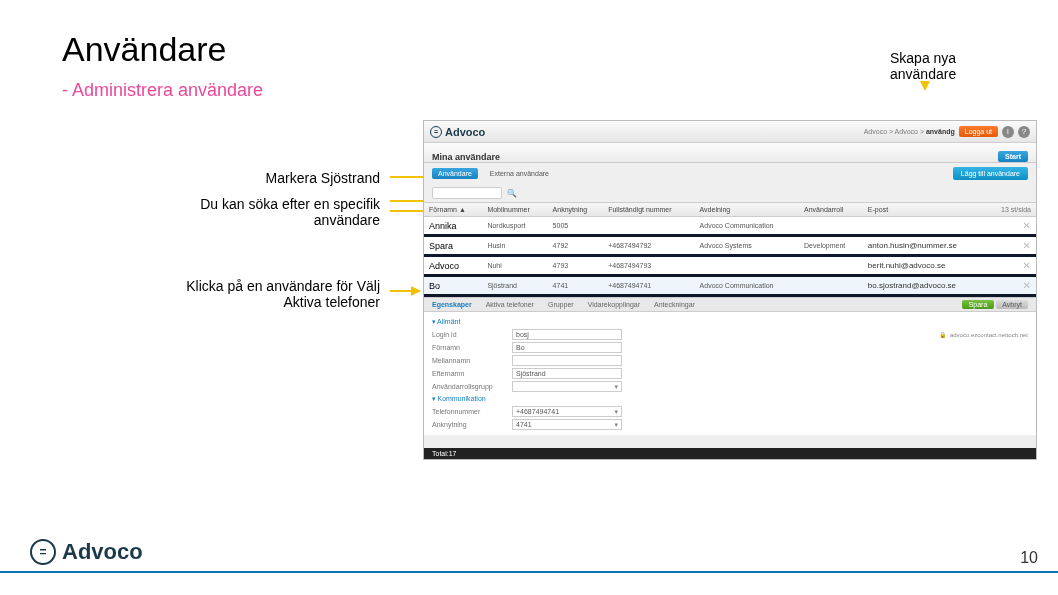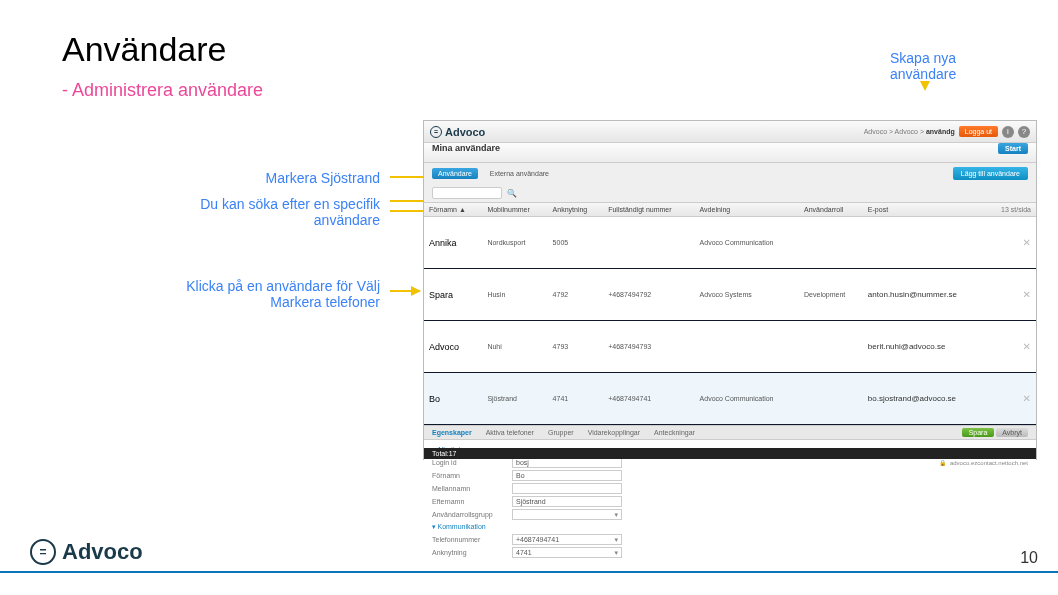--- a/index.html
+++ b/index.html
@@ -1,19 +1,19 @@
 <!DOCTYPE html>
 <html><head>
 <meta charset="utf-8">
 <style>
   *{box-sizing:border-box;margin:0;padding:0;font-family:Arial,Helvetica,sans-serif}
   body{width:1058px;height:595px;background:#fff;position:relative;overflow:hidden}
   .slide-title{position:absolute;left:62px;top:30px;font-size:34px;font-weight:400;color:#000}
   .slide-subtitle{position:absolute;left:62px;top:80px;font-size:18px;color:#ec4899}
-  .callout{position:absolute;font-size:14px;color:#3b82f6;text-align:right}
+  .callout{position:absolute;font-size:14px;color:#000000;text-align:right}
   .callout.top-right{left:890px;top:50px;text-align:left;width:110px}
   .callout.c1{left:180px;top:170px;width:200px}
   .callout.c2{left:180px;top:196px;width:200px}
   .callout.c3{left:150px;top:278px;width:230px}
   .callout.c4{left:860px;top:365px;width:150px}
   .arrow{position:absolute;height:2px;background:#f2c200}
   .arrow::after{content:"";position:absolute;right:-1px;top:-4px;border-left:10px solid #f2c200;border-top:5px solid transparent;border-bottom:5px solid transparent}
   .arrow.v{width:2px;height:auto}
   .arrow.v::after{right:-4px;top:auto;bottom:-1px;border-top:10px solid #f2c200;border-left:5px solid transparent;border-right:5px solid transparent;border-bottom:none}
   .a1{left:390px;top:176px;width:50px}
@@ -25,34 +25,34 @@
 
   .app{position:absolute;left:423px;top:120px;width:614px;height:340px;border:1px solid #bbb;background:#efefef;font-size:8px;color:#333}
   .app-header{height:22px;background:linear-gradient(#fafafa,#e6e6e6);display:flex;align-items:center;padding:0 6px;border-bottom:1px solid #ccc}
   .app-logo{display:flex;align-items:center;gap:3px;font-size:11px;font-weight:bold;color:#1a3a4a}
   .app-logo-mark{width:12px;height:12px;border:1.5px solid #1a3a4a;border-radius:50%;display:flex;align-items:center;justify-content:center;font-size:7px}
   .app-header-right{margin-left:auto;display:flex;align-items:center;gap:4px}
   .breadcrumb{color:#777;font-size:7px}
   .breadcrumb b{color:#333}
   .btn-orange{background:linear-gradient(#ff7a2a,#e65a0a);color:#fff;padding:2px 6px;border-radius:2px;font-size:7px;cursor:pointer}
   .help-circle{width:12px;height:12px;border-radius:50%;background:#888;color:#fff;display:flex;align-items:center;justify-content:center;font-size:8px}
-  .titlebar{height:20px;background:linear-gradient(#fcfcfc,#ececec);display:flex;align-items:flex-start;padding:0 8px;font-weight:bold;font-size:9px;border-bottom:1px solid #ccc}
+  .titlebar{height:20px;background:linear-gradient(#fcfcfc,#ececec);display:flex;align-items:flex-end;padding:0 8px;font-weight:bold;font-size:9px;border-bottom:1px solid #ccc}
   .btn-blue{background:linear-gradient(#3aa6e0,#1682c0);color:#fff;padding:2px 7px;border-radius:2px;font-size:7px;cursor:pointer;margin-left:auto}
   .filterbar{padding:4px 8px;display:flex;align-items:center;gap:6px}
   .tab-active{background:linear-gradient(#3aa6e0,#1682c0);color:#fff;padding:2px 6px;border-radius:2px;font-size:7px}
   .tab-inactive{color:#555;padding:2px 6px;font-size:7px;cursor:pointer}
   .btn-add{background:linear-gradient(#35b5e6,#0e8fc4);color:#fff;padding:3px 8px;border-radius:2px;font-size:7px;cursor:pointer;margin-left:auto}
   .searchrow{padding:3px 8px}
   .search-input{width:70px;height:12px;border:1px solid #ccc;border-radius:2px;background:#fff;font-size:7px;padding:0 3px}
   .search-ico{display:inline-block;width:10px;color:#888;margin-left:3px}
   .table{width:100%;border-collapse:collapse;font-size:7px}
   .table thead{background:linear-gradient(#f6f6f6,#e6e6e6)}
   .table th{padding:3px 5px;text-align:left;color:#444;border-top:1px solid #ccc;border-bottom:1px solid #ccc;font-weight:normal}
   .table th:last-child{text-align:right;color:#777}
-  .table td{padding:20px 5px;border-bottom:1px solid #0f172a;background:#fff;color:#555}
+  .table td{padding:3px 5px;border-bottom:3px solid #0f172a;background:#fff;color:#555}
   .table td.fn{color:#000;font-size:9px}
   .table td.em{font-size:8px;color:#333}
   .table td.x{text-align:right;color:#bbb;font-size:10px;cursor:pointer}
   .table tr.selected td{background:#eef6fb}
   .detail-tabs{display:flex;gap:14px;padding:3px 8px;background:#e8e8e8;font-size:7px;color:#666;border-top:1px solid #ccc;border-bottom:1px solid #ccc}
   .detail-tabs .dt-active{color:#1682c0;font-weight:bold}
   .detail-tabs .save{margin-left:auto}
   .btn-green{background:linear-gradient(#7bc143,#4a9a17);color:#fff;padding:1px 7px;border-radius:2px;cursor:pointer}
   .btn-grey{background:linear-gradient(#ddd,#bbb);color:#555;padding:1px 6px;border-radius:2px;cursor:pointer}
   .detail-body{background:#fff;padding:4px 8px;font-size:7px;color:#555}
@@ -72,21 +72,21 @@
 </style>
 </head>
 <body>
 
 <div class="slide-title">Användare</div>
 <div class="slide-subtitle">- Administrera användare</div>
 
 <div class="callout top-right">Skapa nya användare</div>
 <div class="callout c1">Markera Sjöstrand</div>
 <div class="callout c2">Du kan söka efter en specifik användare</div>
-<div class="callout c3">Klicka på en användare för Välj Markera telefoner</div>
+<div class="callout c3">Klicka på en användare för Välj Aktiva telefoner</div>
 <div class="callout c4">Glöm inte att spara dina ändringar</div>
 
 <div class="arrow a1"></div>
 <div class="arrow a2a"></div>
 <div class="arrow a2b"></div>
 <div class="arrow a3"></div>
 <div class="arrow v a4"></div>
 <div class="arrow v a5"></div>
 
 <div class="app">

